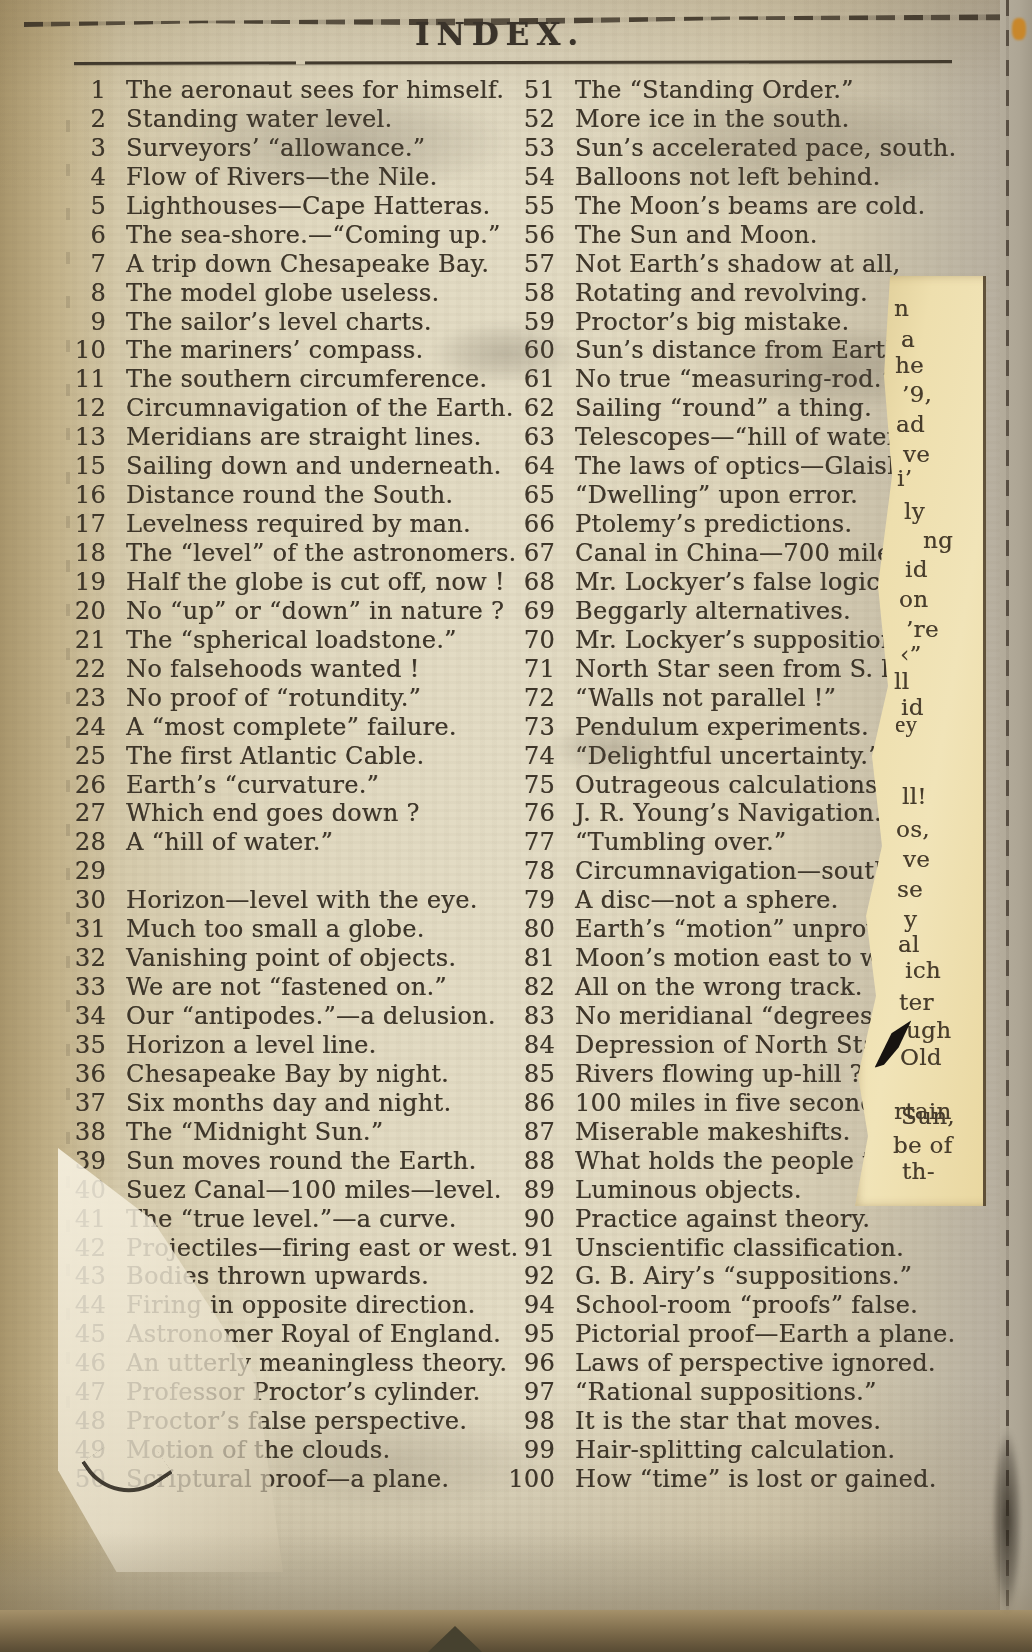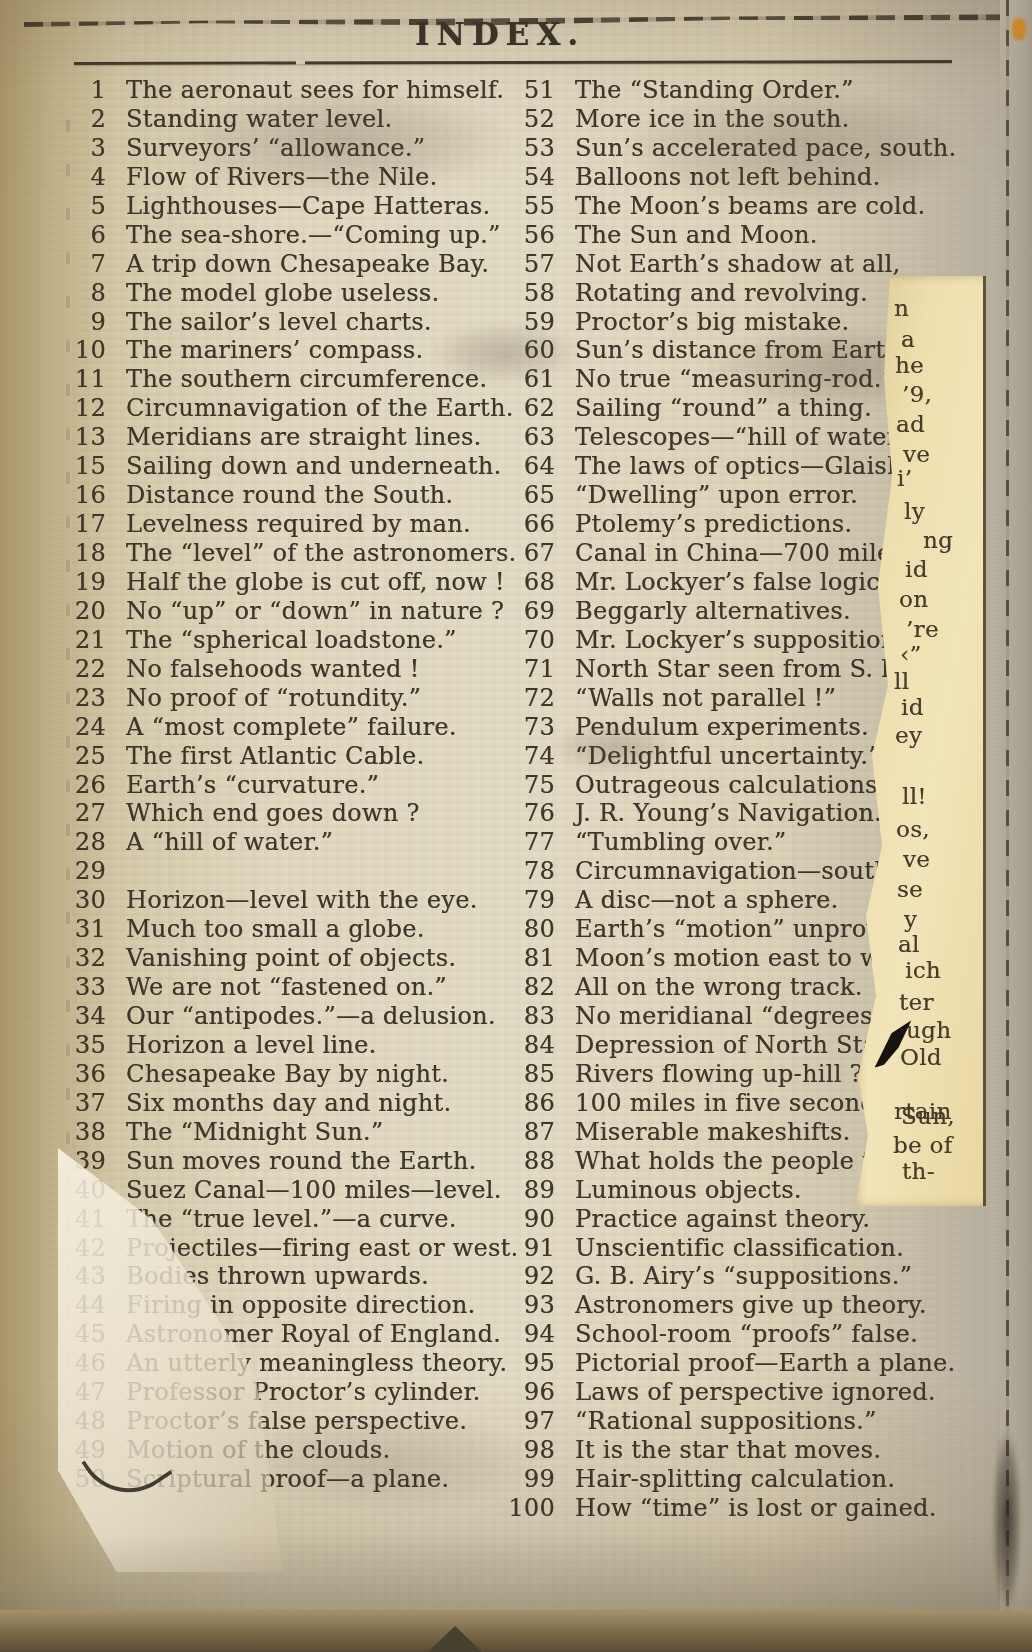--- a/index.html
+++ b/index.html
@@ -434,24 +434,20 @@
       </div>
       <div class="row">
         <span class="num">91</span>
         <span class="entry-title">Unscientific classification.</span>
       </div>
       <div class="row">
         <span class="num">92</span>
         <span class="entry-title">G. B. Airy’s “suppositions.”</span>
       </div>
       <div class="row">
-        <span class="num">93</span>
-        <span class="entry-title">Astronomers give up theory.</span>
-      </div>
-      <div class="row">
         <span class="num">94</span>
         <span class="entry-title">School-room “proofs” false.</span>
       </div>
       <div class="row">
         <span class="num">95</span>
         <span class="entry-title">Pictorial proof—Earth a plane.</span>
       </div>
       <div class="row">
         <span class="num">96</span>
         <span class="entry-title">Laws of perspective ignored.</span>
@@ -496,21 +492,21 @@
         <span class="frag" style="top: 165px; left: 53px;">ve</span>
         <span class="frag" style="top: 189px; left: 47px;">i’</span>
         <span class="frag" style="top: 222px; left: 54px;">ly</span>
         <span class="frag" style="top: 251px; left: 48px; margin-left: 25px;">ng</span>
         <span class="frag" style="top: 280px; left: 55px;">id</span>
         <span class="frag" style="top: 310px; left: 49px;">on</span>
         <span class="frag" style="top: 340px; left: 56px;">’re</span>
         <span class="frag" style="top: 365px; left: 50px;">‹”</span>
         <span class="frag" style="top: 392px; left: 44px;">ll</span>
         <span class="frag" style="top: 418px; left: 51px;">id</span>
-        <span class="frag" style="top: 446px; left: 45px;">ey</span>
+        <span class="frag" style="top: 436px; left: 45px; font-family: Liberation Serif, serif;">ey</span>
         <span class="frag" style="top: 507px; left: 52px;">ll!</span>
         <span class="frag" style="top: 540px; left: 46px;">os,</span>
         <span class="frag" style="top: 570px; left: 53px;">ve</span>
         <span class="frag" style="top: 600px; left: 47px;">se</span>
         <span class="frag" style="top: 630px; left: 54px;">y</span>
         <span class="frag" style="top: 655px; left: 48px;">al</span>
         <span class="frag" style="top: 681px; left: 55px;">ich</span>
         <span class="frag" style="top: 713px; left: 49px;">ter</span>
         <span class="frag" style="top: 741px; left: 56px;">ugh</span>
         <span class="frag" style="top: 768px; left: 50px;">Old</span>

